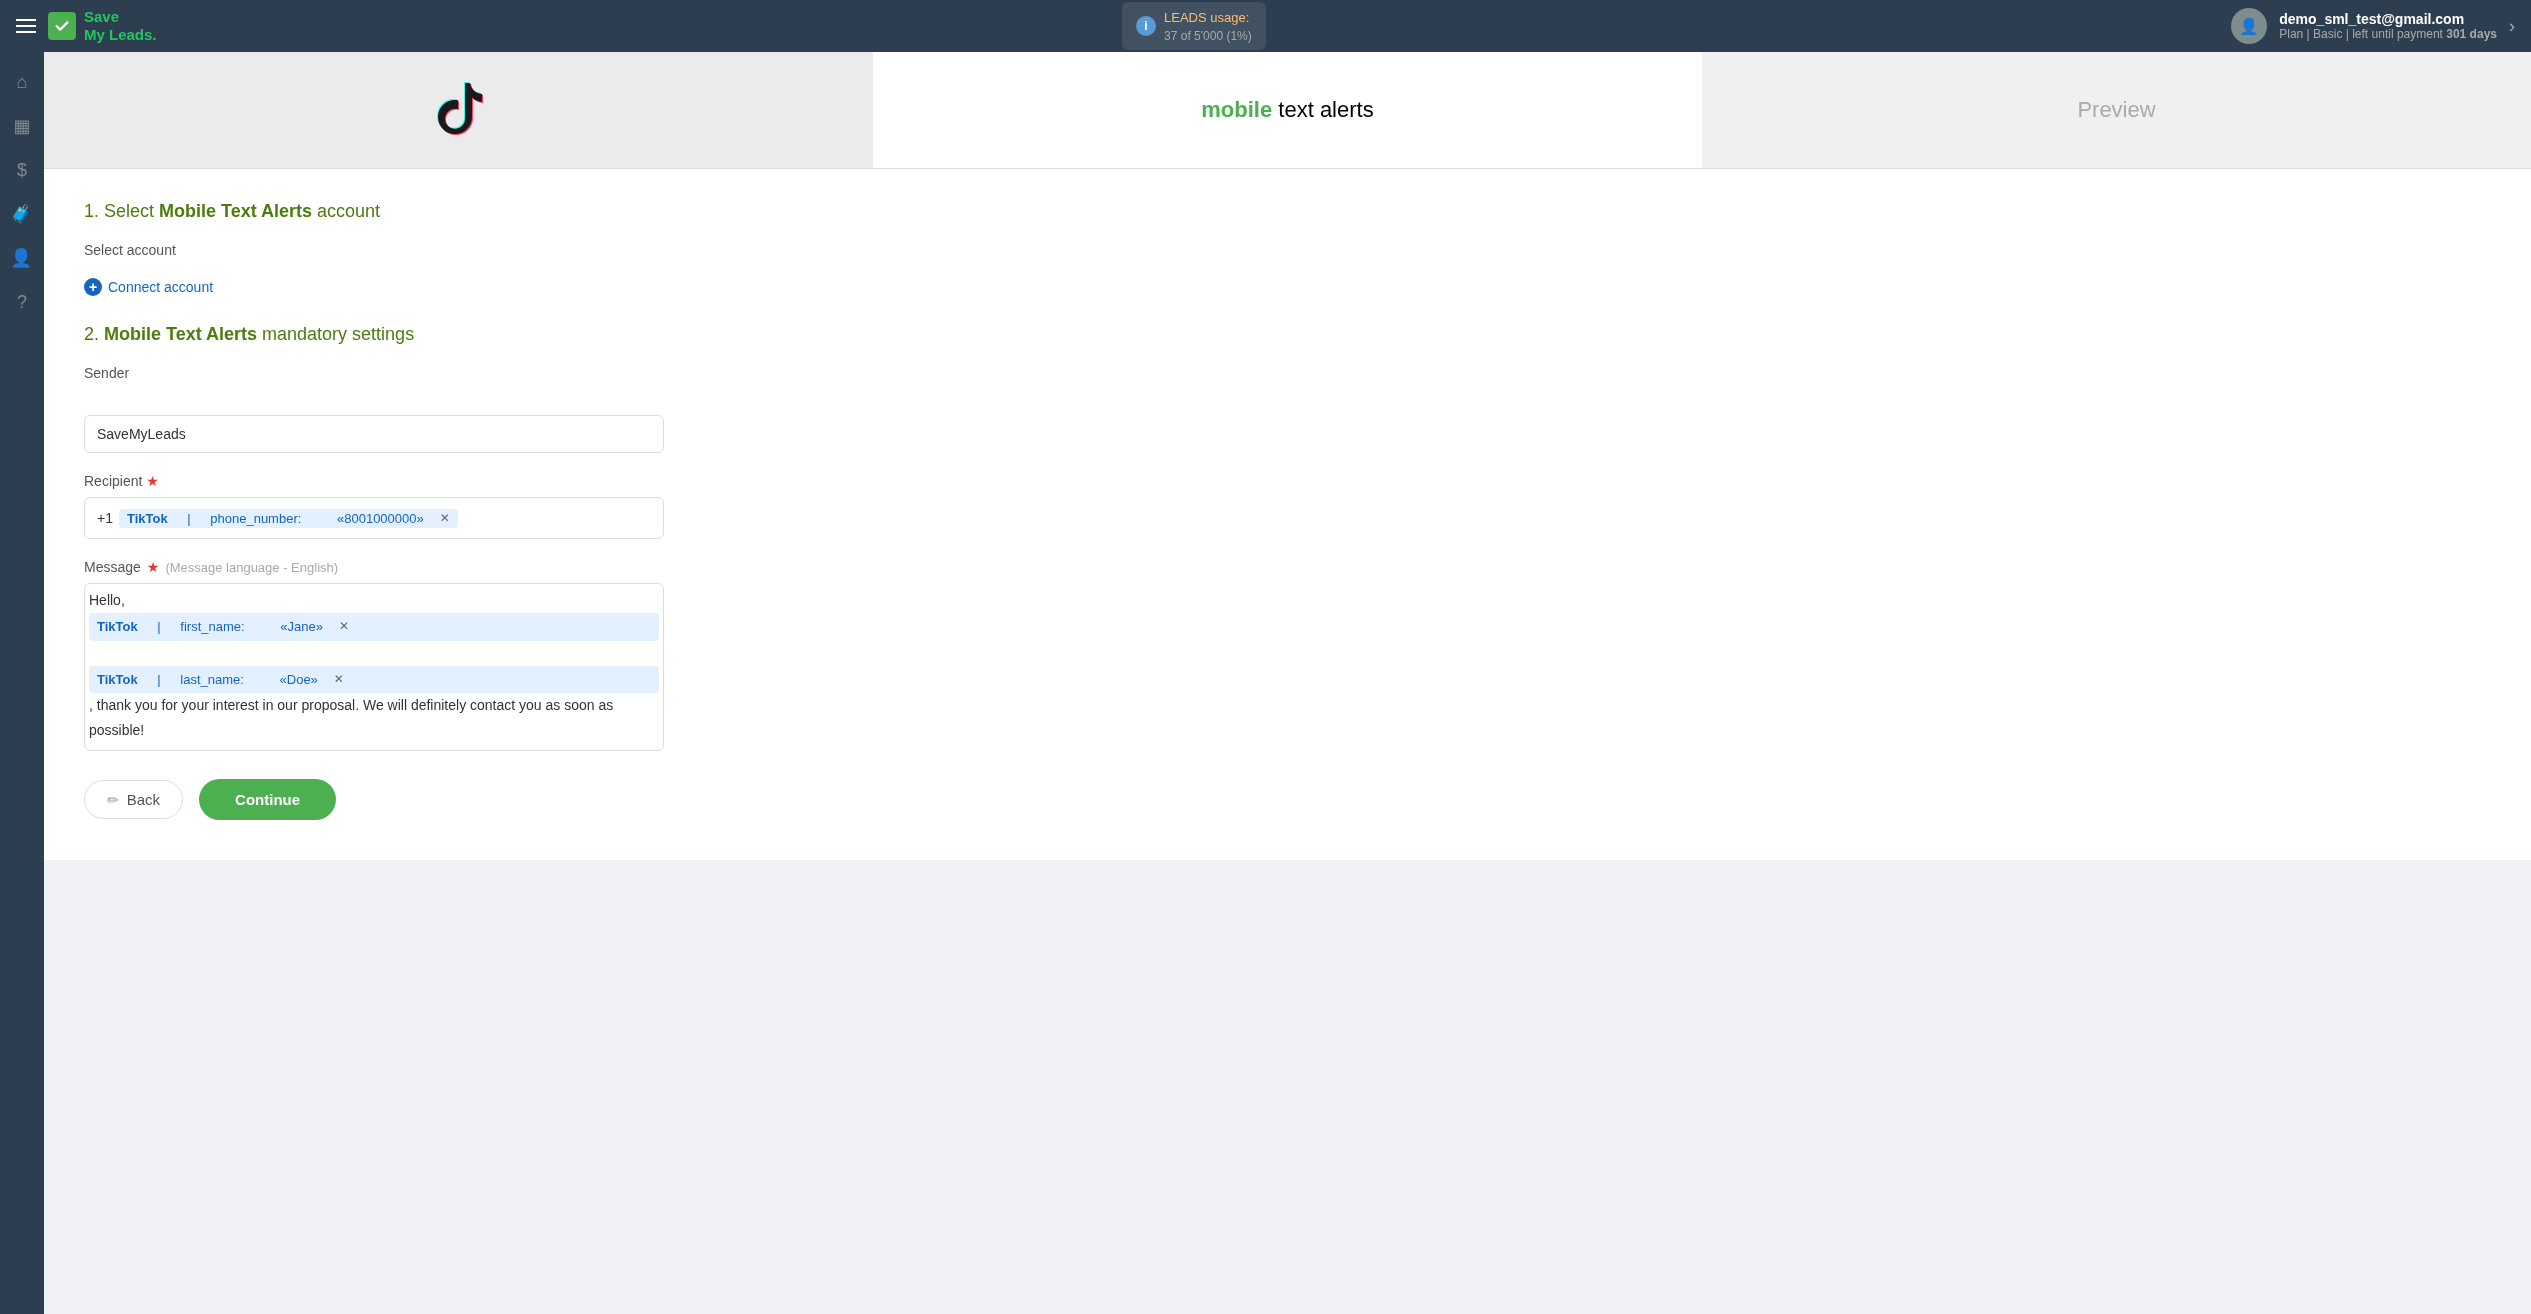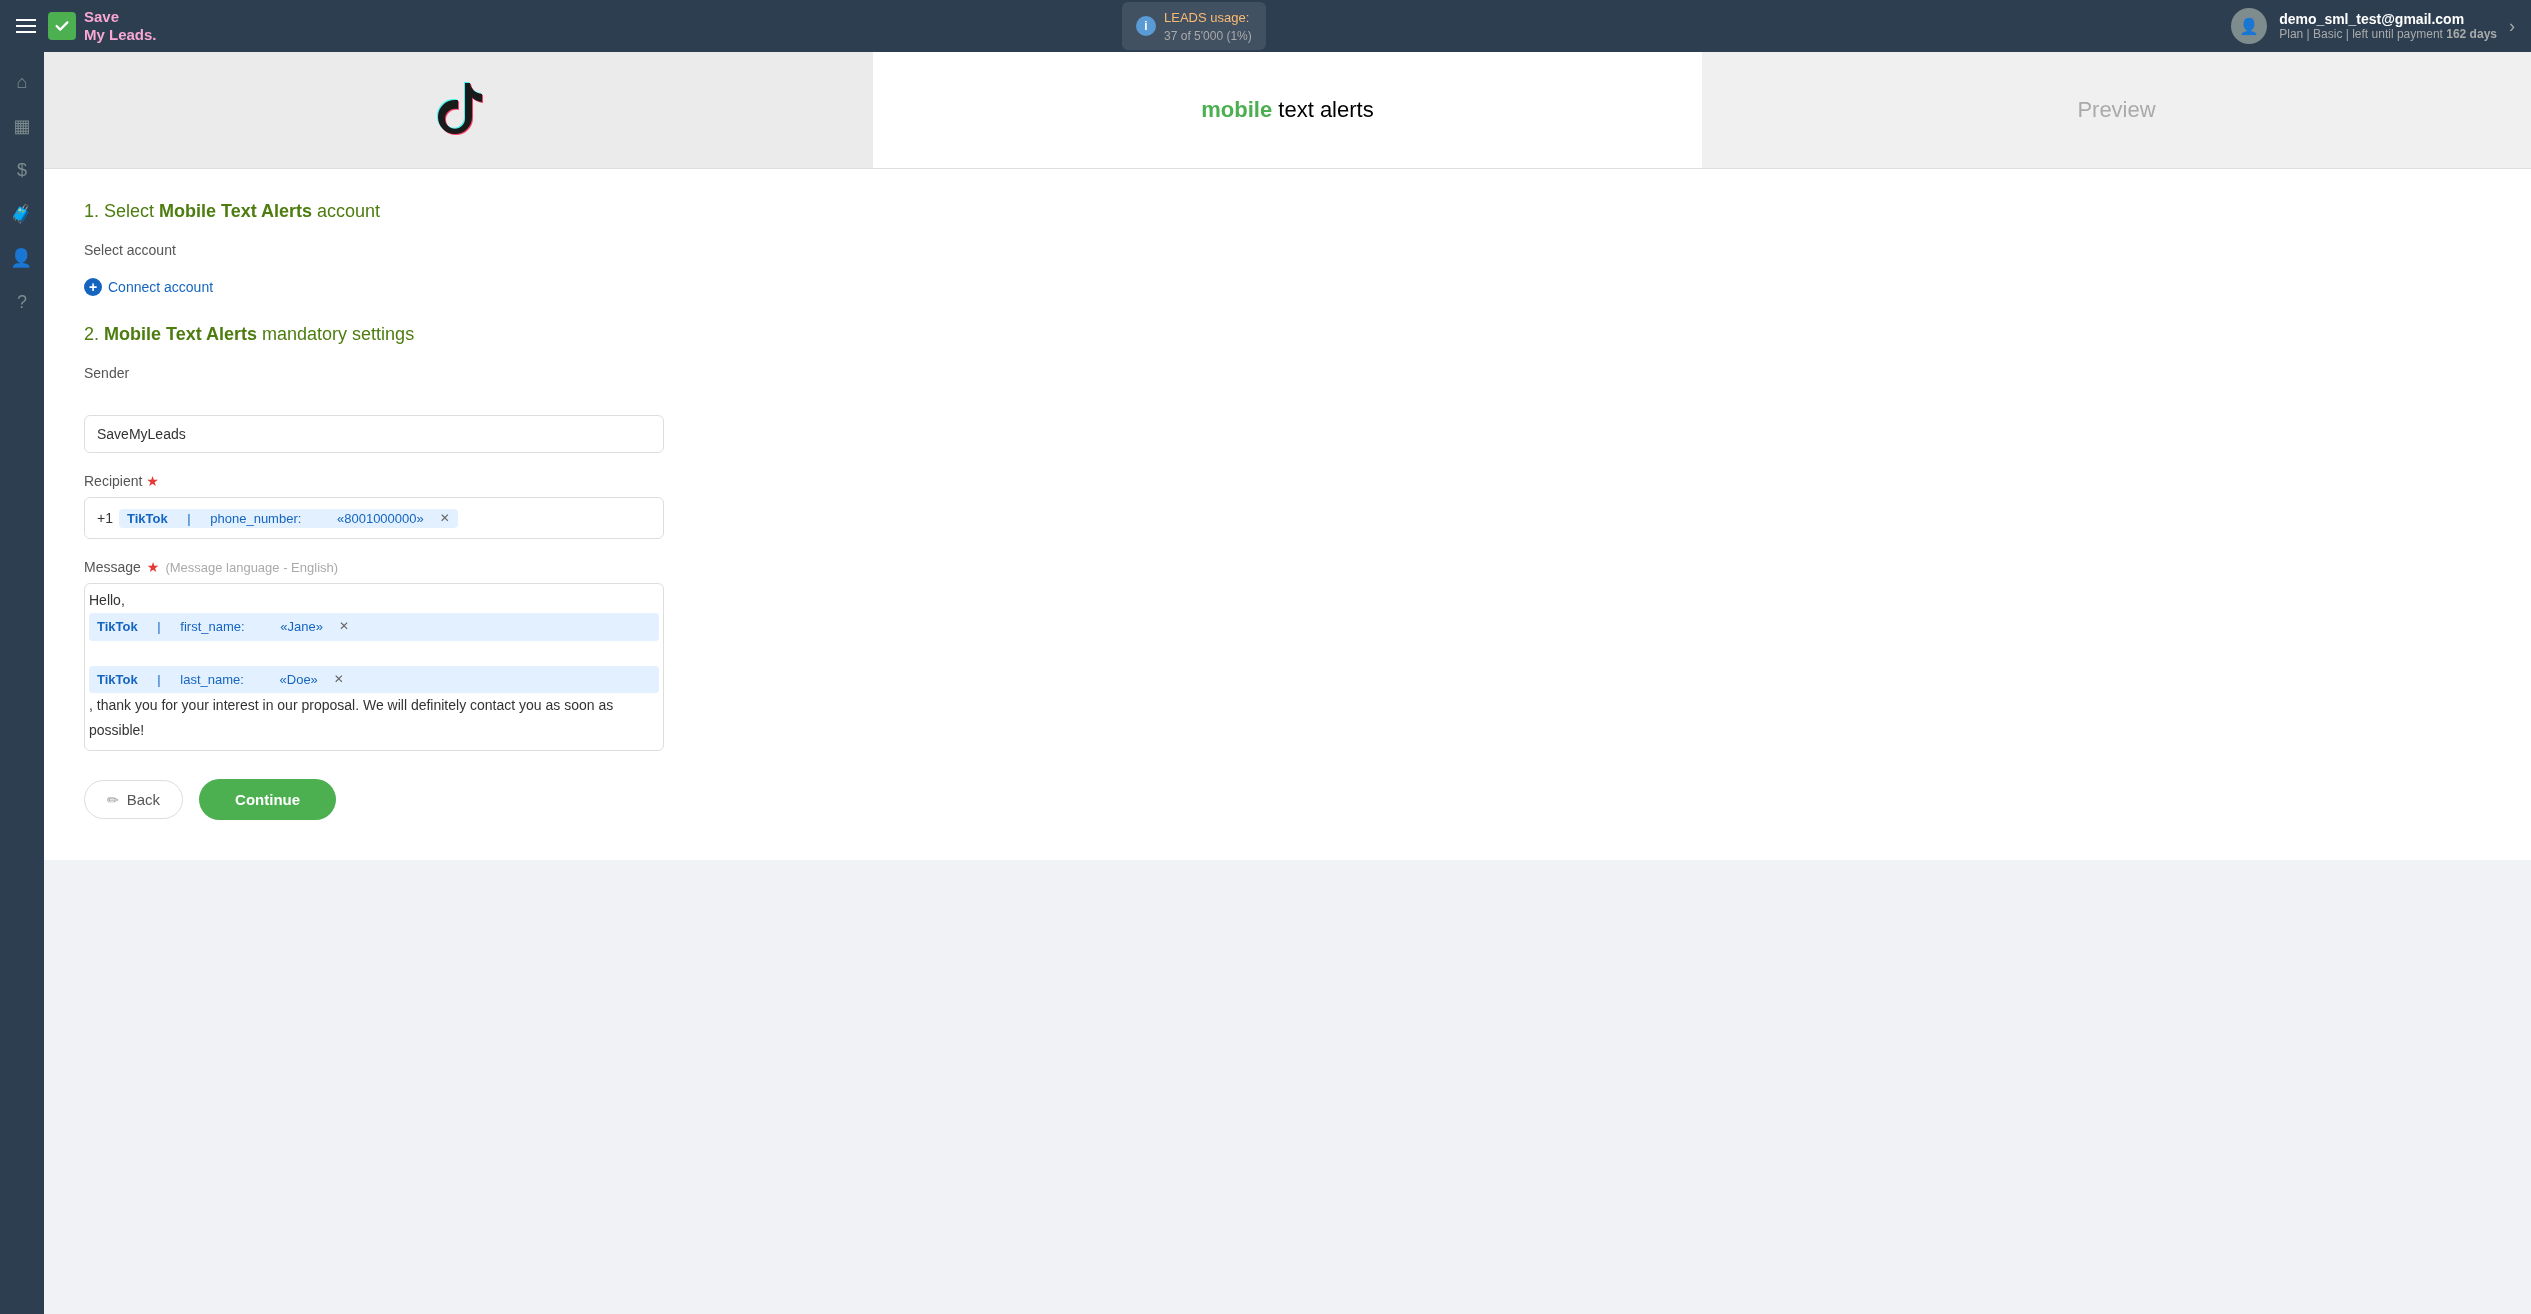--- a/index.html
+++ b/index.html
@@ -15,21 +15,21 @@
       padding: 0 16px;
       flex-shrink: 0;
       color: white;
     }
     .topbar-left { display: flex; align-items: center; gap: 12px; }
     .hamburger { display: flex; flex-direction: column; gap: 4px; cursor: pointer; }
     .hamburger span { width: 20px; height: 2px; background: white; display: block; }
     .logo { display: flex; align-items: center; gap: 8px; }
     .logo-icon { width: 28px; height: 28px; background: #4caf50; border-radius: 4px; display: flex; align-items: center; justify-content: center; }
     .logo-icon svg { width: 18px; height: 18px; fill: white; }
-    .logo-text { color: #f9a8d4; font-size: 15px; font-weight: 600; line-height: 1.2; }
+    .logo-text { color: #22c55e; font-size: 15px; font-weight: 600; line-height: 1.2; }
     .topbar-center { display: flex; align-items: center; gap: 8px; background: rgba(255,255,255,0.1); border-radius: 6px; padding: 6px 14px; }
     .info-icon { width: 20px; height: 20px; background: #5b9bd5; border-radius: 50%; display: flex; align-items: center; justify-content: center; font-size: 12px; color: white; font-weight: bold; }
     .leads-info { font-size: 13px; color: #fdba74; }
     .leads-count { color: #aaa; font-size: 12px; }
     .topbar-right { display: flex; align-items: center; gap: 12px; }
     .user-avatar { width: 36px; height: 36px; background: #7f8c8d; border-radius: 50%; display: flex; align-items: center; justify-content: center; color: white; font-size: 16px; }
     .user-info { color: white; font-size: 13px; }
     .user-email { font-weight: 600; font-size: 14px; }
     .user-plan { color: #aaa; font-size: 12px; }
     .chevron-right { color: #aaa; font-size: 18px; }
@@ -257,21 +257,21 @@
       <span class="leads-count">
         <span>37</span> of <span>5'000</span> (<span>1%</span>)
       </span>
     </div>
   </div>
   <div class="topbar-right">
     <div class="user-avatar">👤</div>
     <div class="user-info">
       <div class="user-email">demo_sml_test@gmail.com</div>
       <div class="user-plan">
-        <span>Plan | Basic | left until payment</span> <strong>162 days</strong>
+        <span>Plan | Basic | left until payment</span> <strong>301 days</strong>
       </div>
     </div>
     <div class="chevron-right">›</div>
   </div>
 </div>
 
 <div class="main-layout">
 
   <div class="sidebar">
     <div class="sidebar-item">⌂</div>

